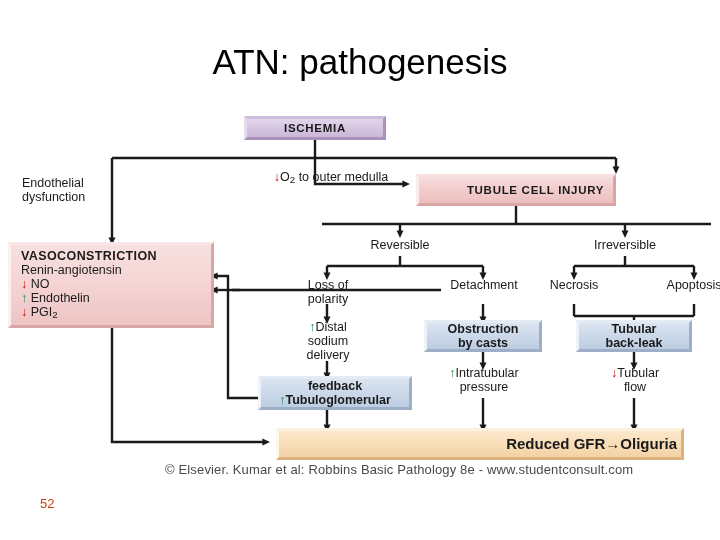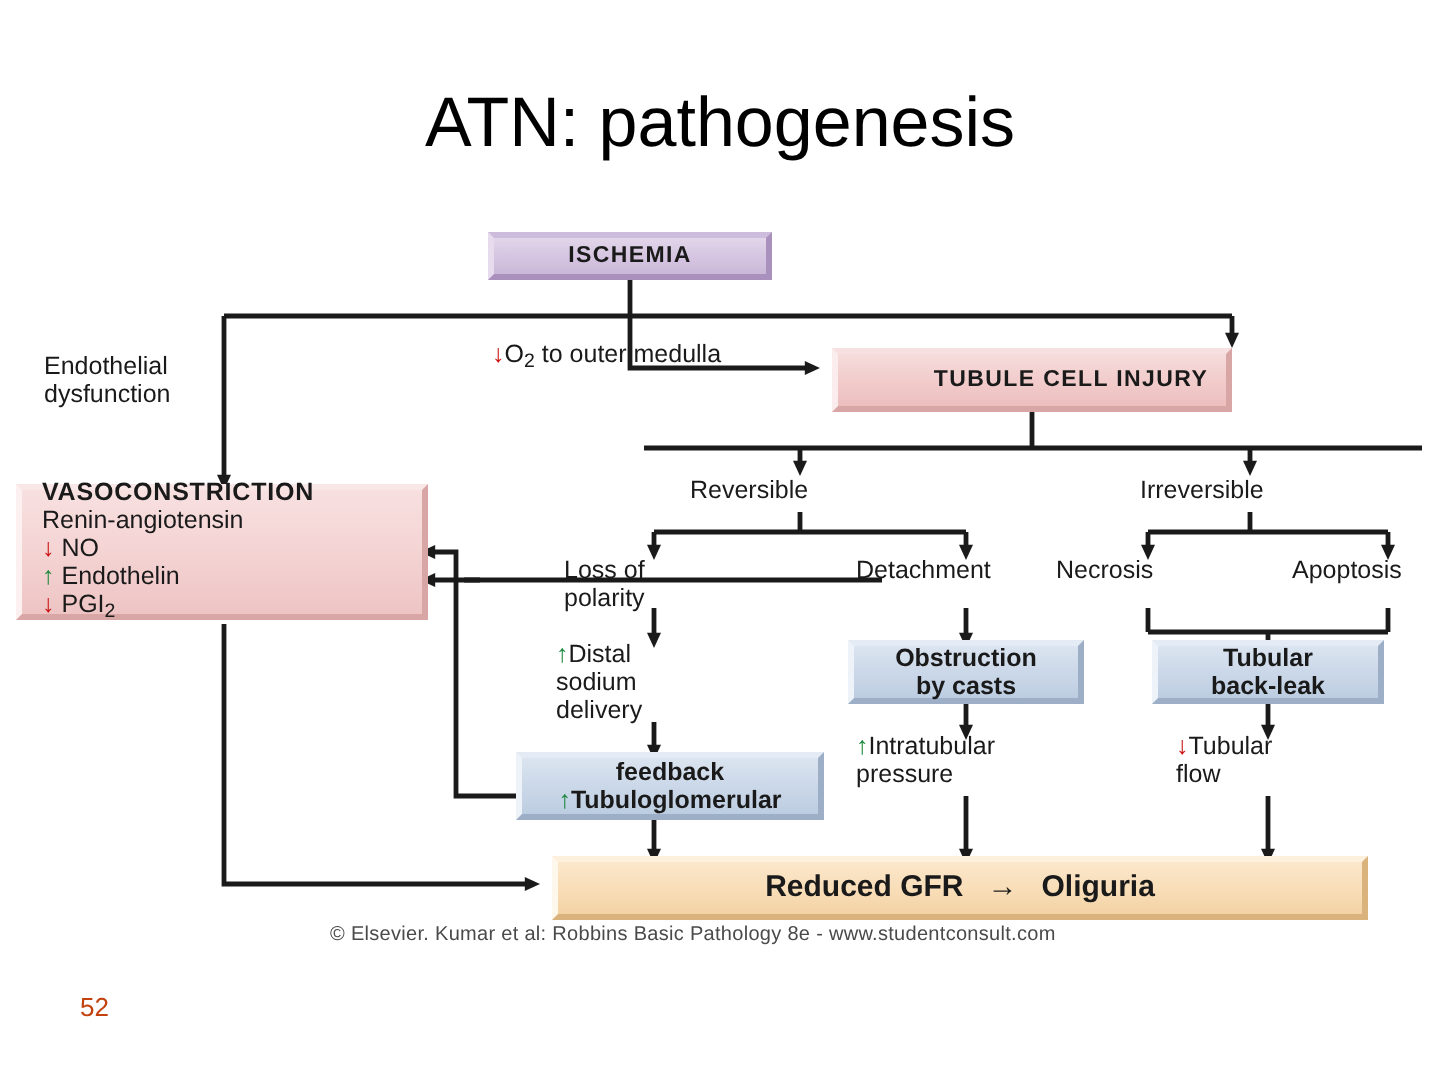--- a/index.html
+++ b/index.html
@@ -97,36 +97,36 @@
   }
   .box-tan {
     background: linear-gradient(180deg,#fbe7cb 0%, #f8ddb7 55%, #f3d2a4 100%);
     border-color: #fdf0dd #d9b27c #d9b27c #fef7ec;
     font-weight: bold;
     font-size: 15px;
   }
   
   .lbl {
     position: absolute;
-    text-align: left;
+    text-align: center;
     font-size: 12.5px;
     color: #1a1a1a;
     line-height: 1.12;
     z-index: 4;
   }
   .lbl-left { text-align: left; }
   .up   { color: #1a8a3c; font-weight: bold; }
   .down { color: #cc1111; font-weight: bold; }
   .sub  { font-size: 0.78em; vertical-align: -0.25em; }
   
   #credit {
     position: absolute;
     left: 165px;
     top: 462px;
-    font-size: 10px;
+    font-size: 13px;
     color: #4a4a4a;
     letter-spacing: 0.15px;
     white-space: nowrap;
   }
   .vasobox-line1 { font-weight: bold; letter-spacing: 0.4px; }
 </style>
 </head>
 <body>
 
 <div id="slide">
@@ -212,21 +212,21 @@
     </div>
 
     <div class="lbl" style="left:246px; top:62px; width:170px;">
       <span class="down">↓</span><span>O</span><span class="sub">2</span><span> to outer medulla</span>
     </div>
 
     <div class="box box-pink" style="left:416px; top:66px; width:200px; height:32px;padding-left:39px;">
       <span class="inner">TUBULE CELL INJURY</span>
     </div>
 
-    <div class="box box-pink-lg" style="left:8px; top:134px; width:206px; height:68px;">
+    <div class="box box-pink-lg" style="left:8px; top:134px; width:206px; height:86px;">
       <div class="inner" style="padding-left:10px;">
         <div class="vasobox-line1">VASOCONSTRICTION</div>
         <div>Renin-angiotensin</div>
         <div>
           <span class="down">↓</span>
           <span>NO</span>
         </div>
         <div>
           <span class="up">↑</span>
           <span>Endothelin</span>
@@ -291,21 +291,21 @@
     </div>
 
     <div class="lbl" style="left:588px; top:258px; width:94px;">
       <div>
         <span class="down">↓</span><span>Tubular</span>
       </div>
       <div>flow</div>
     </div>
 
     <div class="box box-tan" style="left:276px; top:320px; width:408px; height:32px;">
-      <div class="inner" style="display:flex; align-items:center; justify-content:center; gap:12px;">
+      <div class="inner" style="display:flex; align-items:center; justify-content:flex-end; gap:0;">
         <span>Reduced GFR</span>
         <span>→</span>
         <span>Oliguria</span>
       </div>
     </div>
 
   </div>
 
   <div id="credit">© Elsevier. Kumar et al: Robbins Basic Pathology 8e - www.studentconsult.com</div>
 

